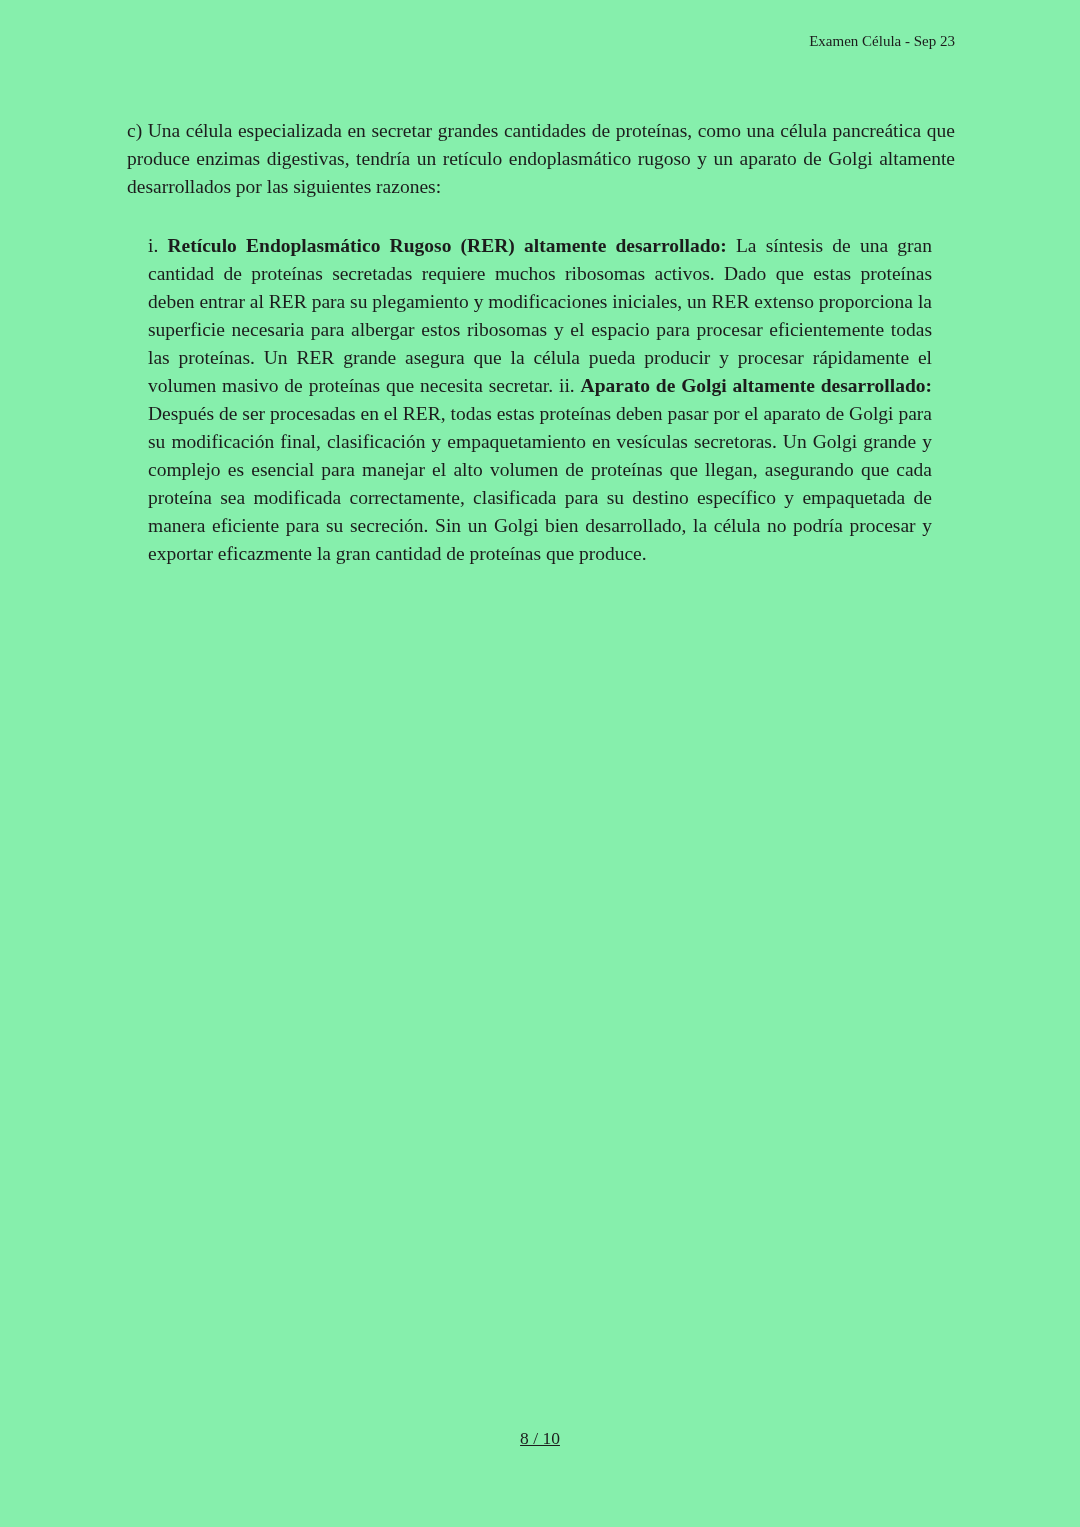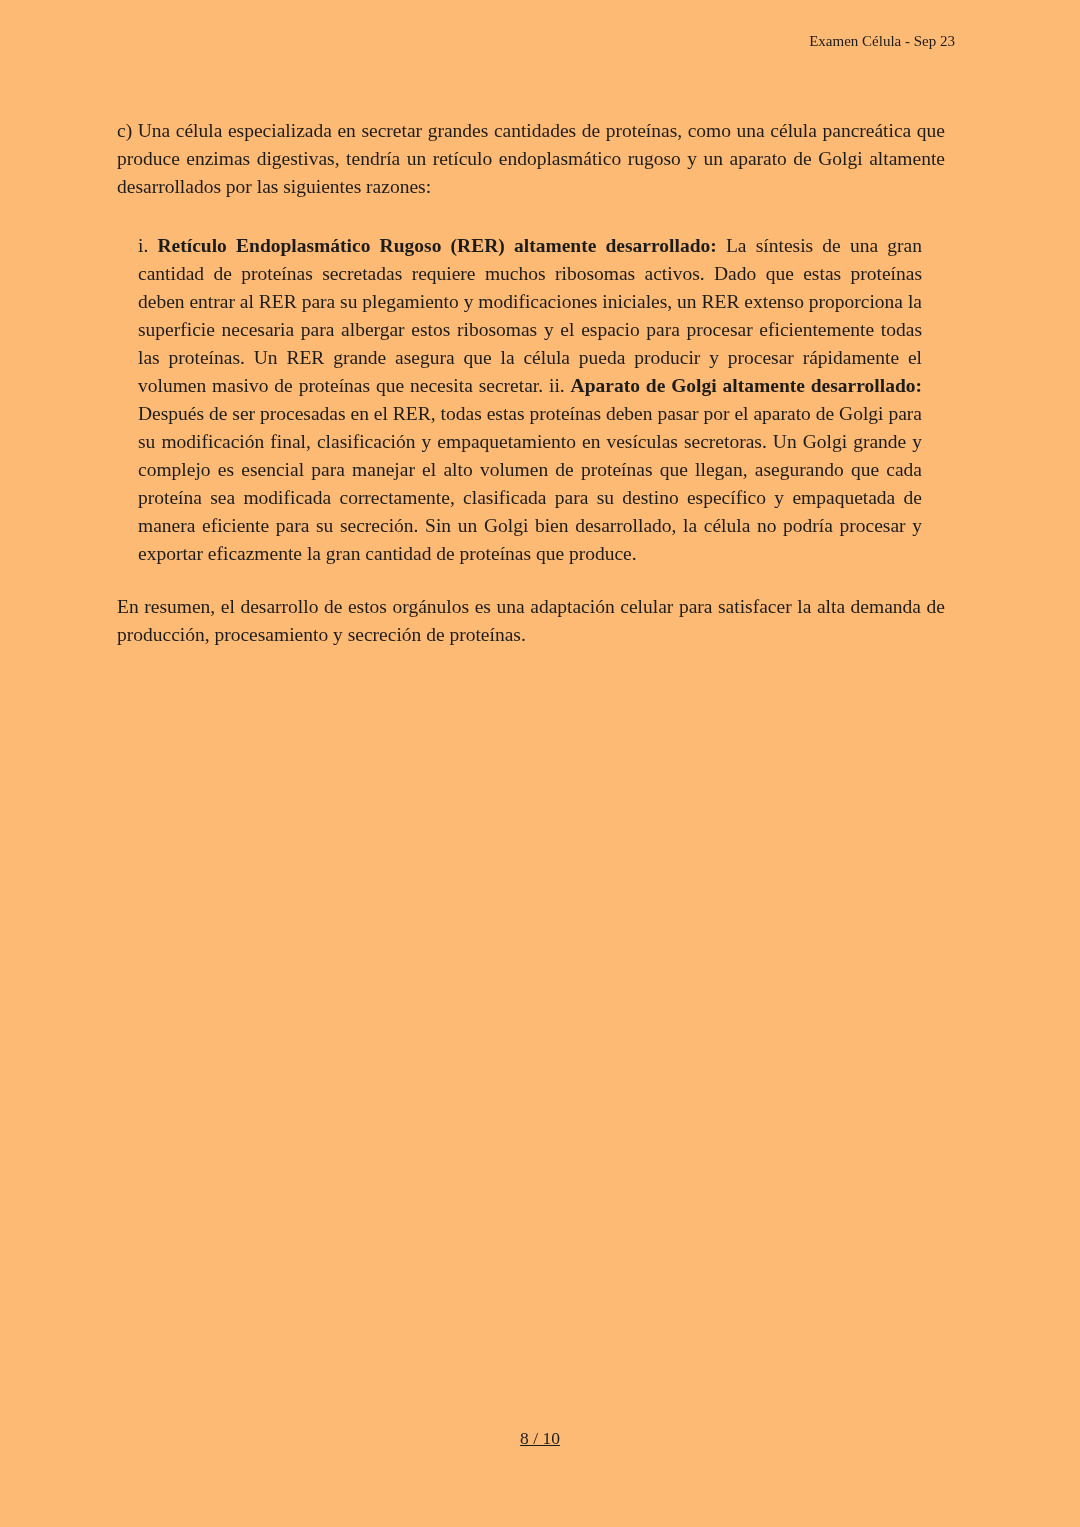--- a/index.html
+++ b/index.html
@@ -4,38 +4,38 @@
 <style>
   html, body {
     margin: 0;
     padding: 0;
     background: #ffffff;
   }
   .page {
     position: relative;
     width: 1080px;
     height: 1527px;
-    background: #fdba74;
+    background: #86efac;
     font-family: "Liberation Serif", "DejaVu Serif", serif;
     color: #1c1c1c;
     overflow: hidden;
   }
   .header {
     position: absolute;
     top: 31px;
     left: 0;
     right: 125px;
     text-align: right;
     font-size: 15px;
     line-height: 20px;
   }
   .body-text {
     position: absolute;
     top: 117px;
-    left: 117px;
+    left: 127px;
     width: 828px;
   }
   .para {
     margin: 0;
     font-size: 19.5px;
     line-height: 28px;
     text-align: justify;
   }
   .para.block {
     margin-top: 31px;
@@ -67,21 +67,20 @@
   <div class="header">
     <span>Examen Célula - Sep 23</span>
   </div>
 
   <main class="body-text">
 
     <p class="para intro">c) Una célula especializada en secretar grandes cantidades de proteínas, como una célula pancreática que produce enzimas digestivas, tendría un retículo endoplasmático rugoso y un aparato de Golgi altamente desarrollados por las siguientes razones:</p>
 
     <p class="para block"><span>i. </span><span class="b">Retículo Endoplasmático Rugoso (RER) altamente desarrollado:</span><span> La síntesis de una gran cantidad de proteínas secretadas requiere muchos ribosomas activos. Dado que estas proteínas deben entrar al RER para su plegamiento y modificaciones iniciales, un RER extenso proporciona la superficie necesaria para albergar estos ribosomas y el espacio para procesar eficientemente todas las proteínas. Un RER grande asegura que la célula pueda producir y procesar rápidamente el volumen masivo de proteínas que necesita secretar. ii. </span><span class="b">Aparato de Golgi altamente desarrollado:</span><span> Después de ser procesadas en el RER, todas estas proteínas deben pasar por el aparato de Golgi para su modificación final, clasificación y empaquetamiento en vesículas secretoras. Un Golgi grande y complejo es esencial para manejar el alto volumen de proteínas que llegan, asegurando que cada proteína sea modificada correctamente, clasificada para su destino específico y empaquetada de manera eficiente para su secreción. Sin un Golgi bien desarrollado, la célula no podría procesar y exportar eficazmente la gran cantidad de proteínas que produce.</span></p>
 
-    <p class="para closing">En resumen, el desarrollo de estos orgánulos es una adaptación celular para satisfacer la alta demanda de producción, procesamiento y secreción de proteínas.</p>
 
   </main>
 
   <div class="footer">
     <span>8 / 10</span>
   </div>
 
 </div>
 
 </body></html>

